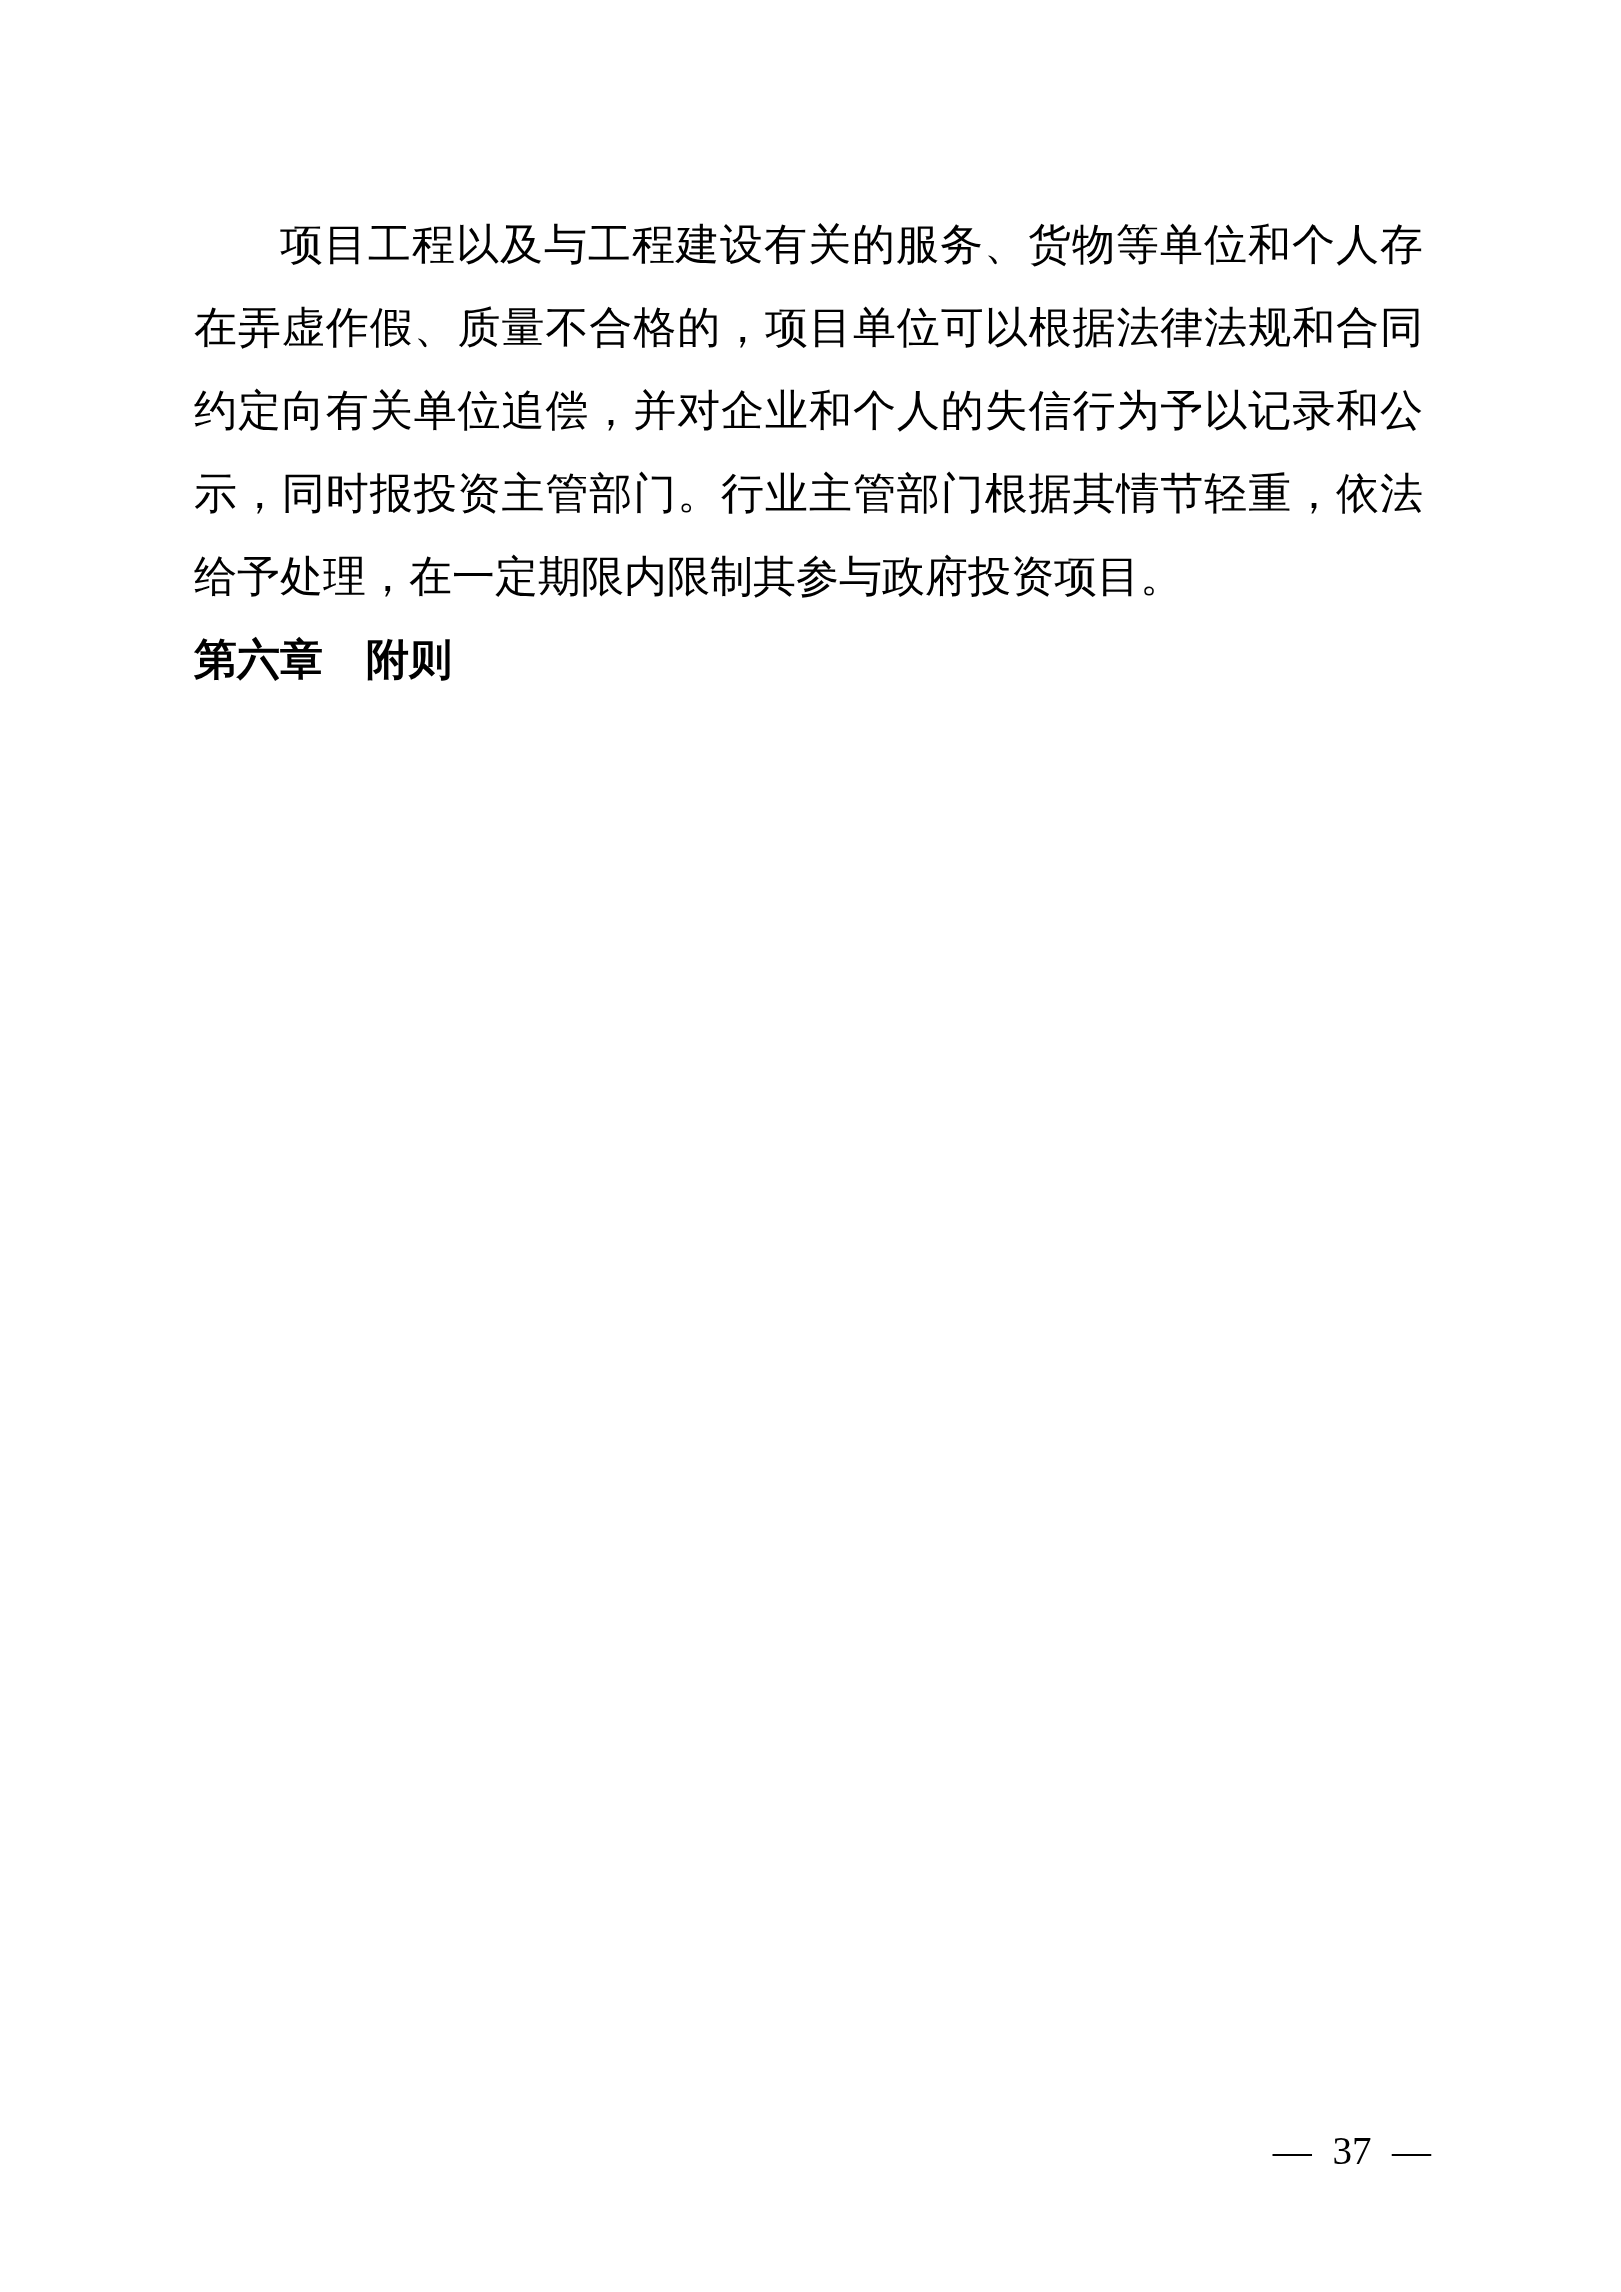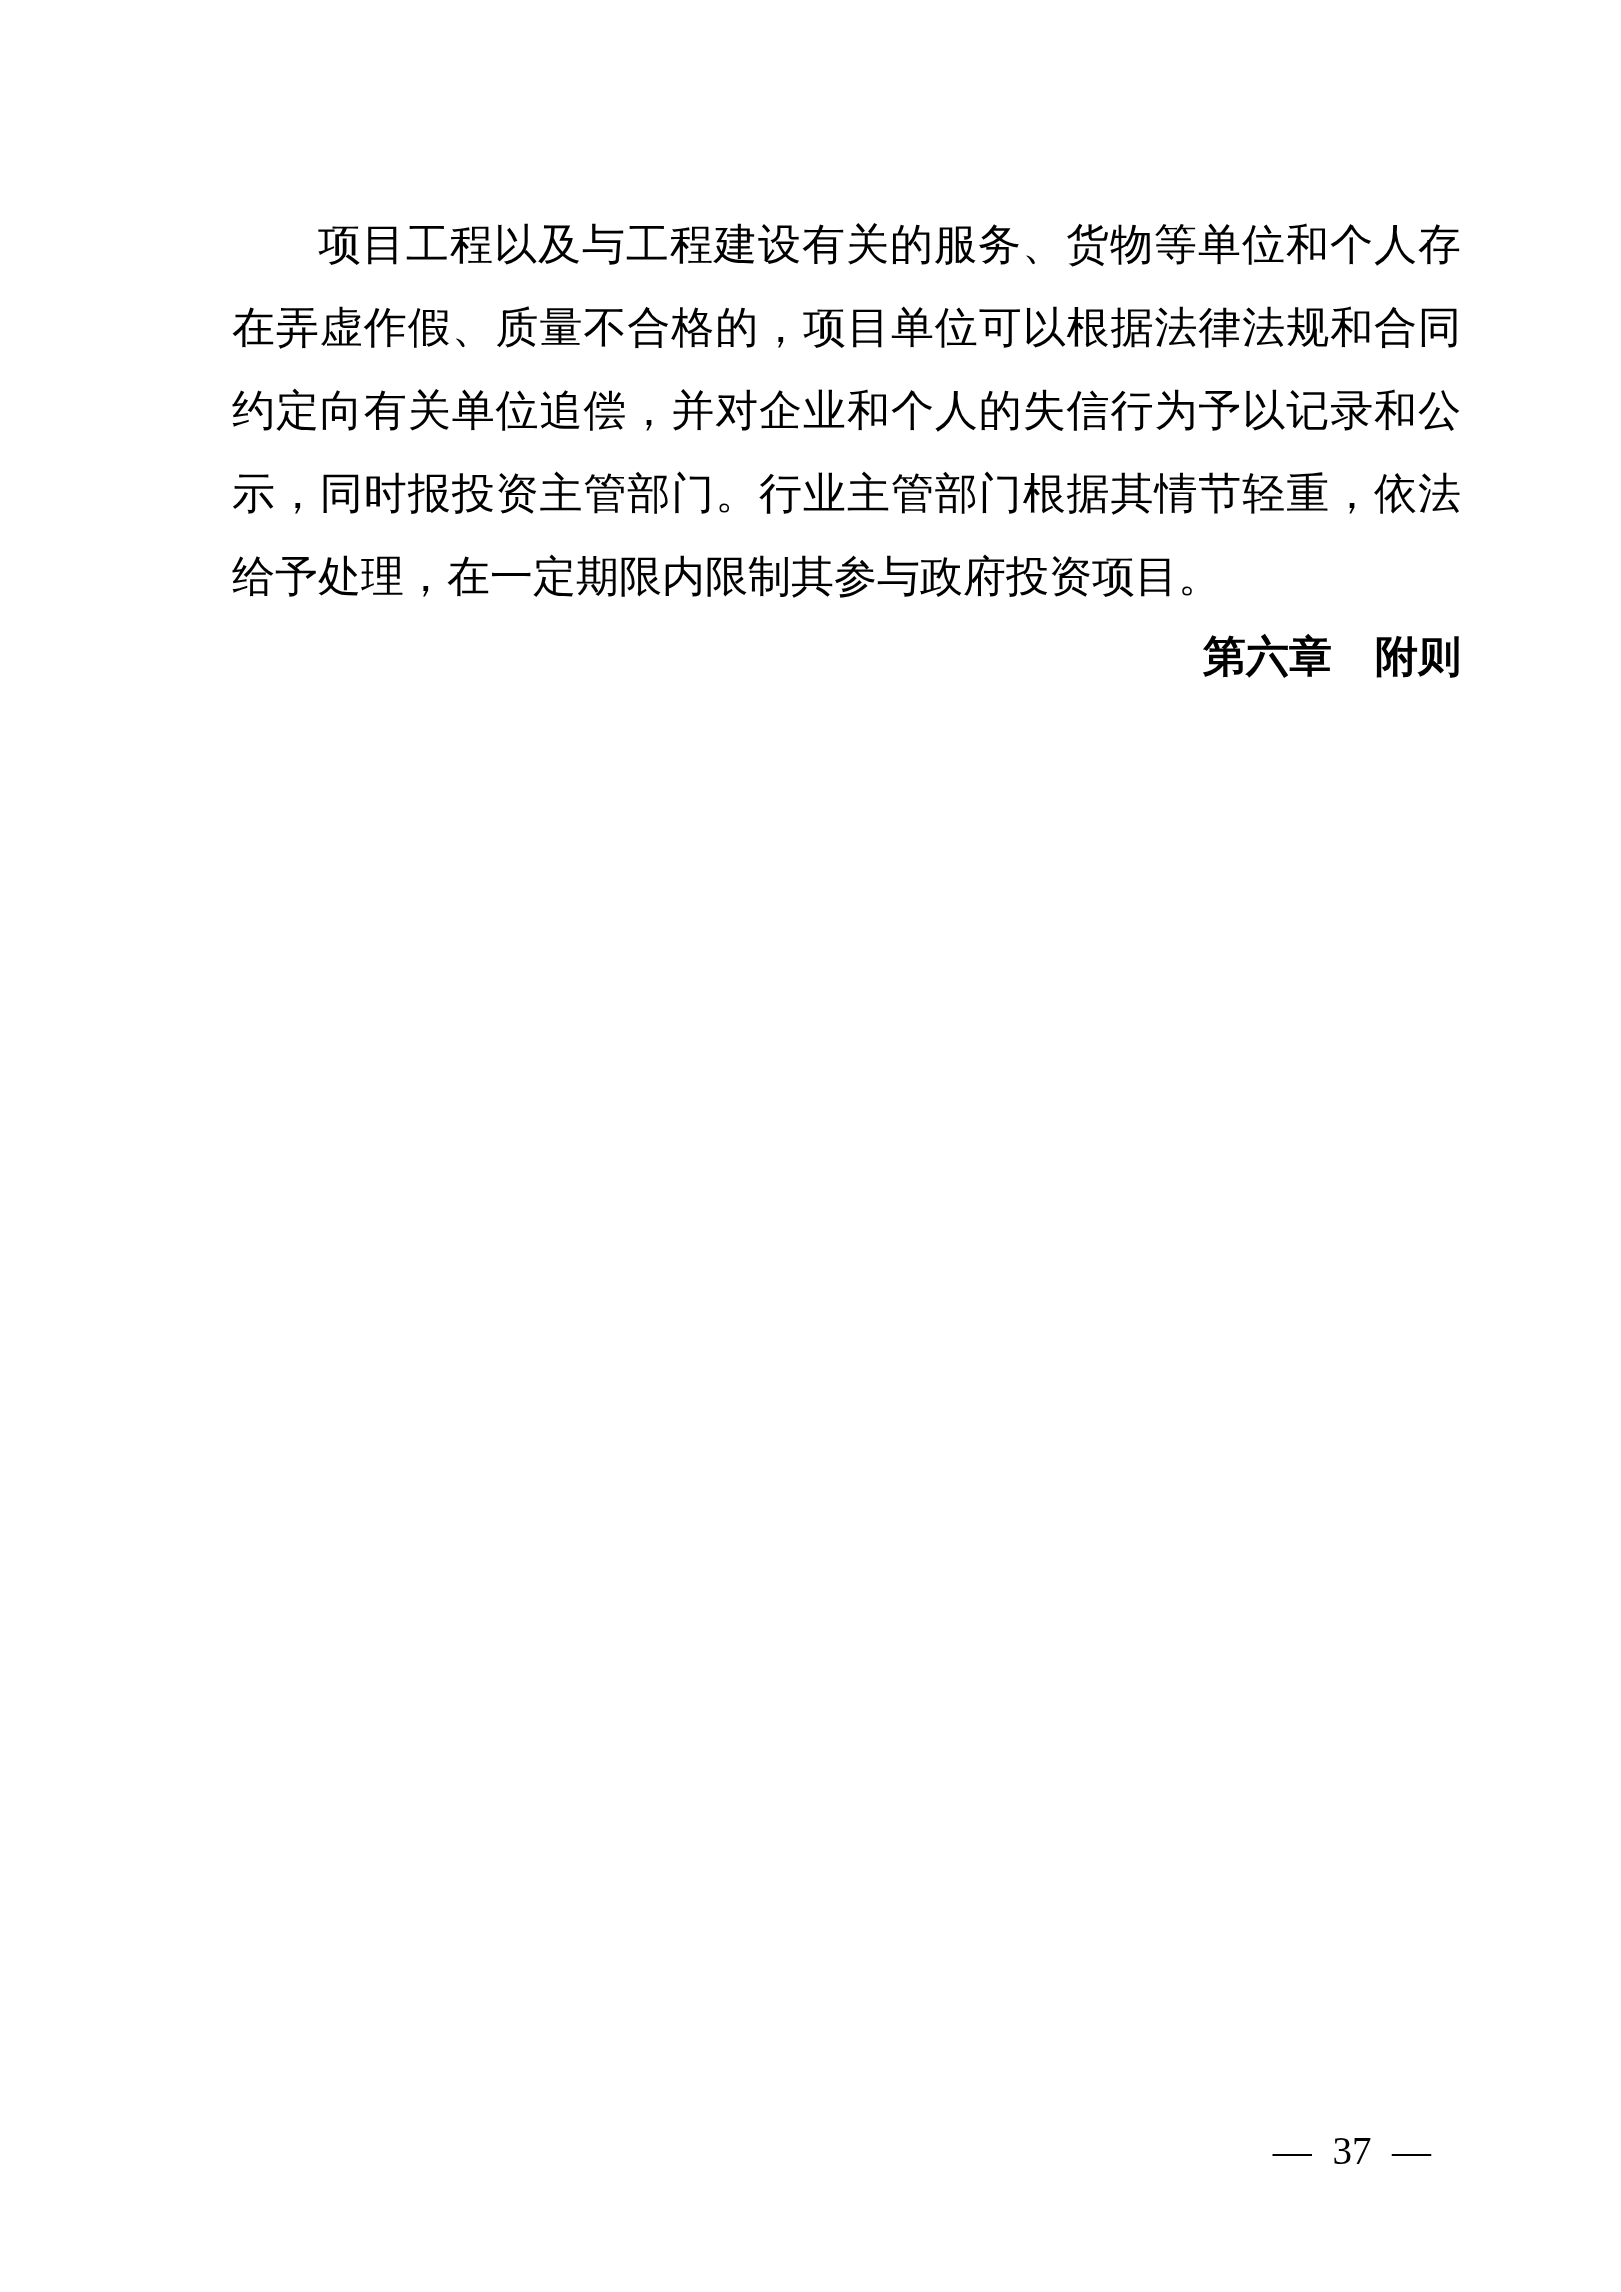--- a/index.html
+++ b/index.html
@@ -19,31 +19,30 @@
     position: absolute;
     left: 194px;
     top: 203px;
     width: 1229px;
     font-family: "Liberation Serif", serif;
     font-size: 43px;
     line-height: 83px;
     text-align: justify;
     text-justify: inter-character;
     color: #000000;
-    margin-left: 38px;
   }
   .para {
     margin: 0;
     text-indent: 86px;
   }
   .chapter-heading {
     margin: 0;
     text-indent: 0;
-    text-align: right;
-    font-family: Liberation Mono, monospace;
+    text-align: left;
+    font-family: Liberation Serif, serif;
     font-weight: 700;
     height: 83px;
     line-height: 83px;
   }
   .chapter-number {
     margin-right: 43px;
   }
   .article-label {
     font-family: "Liberation Sans", sans-serif;
     font-weight: 700;

